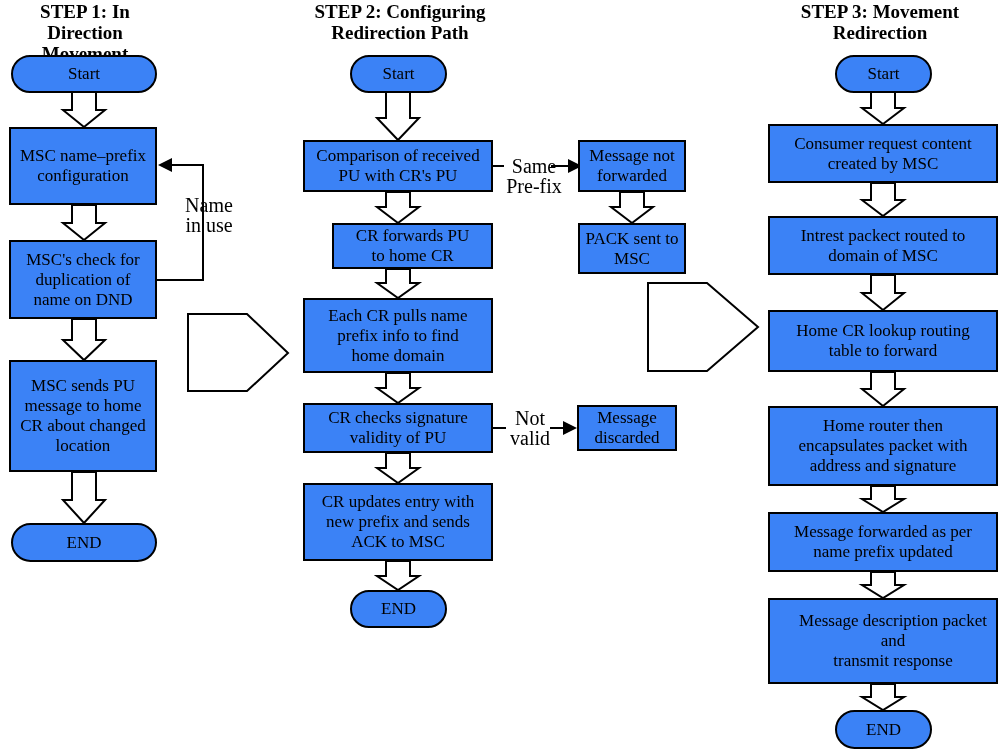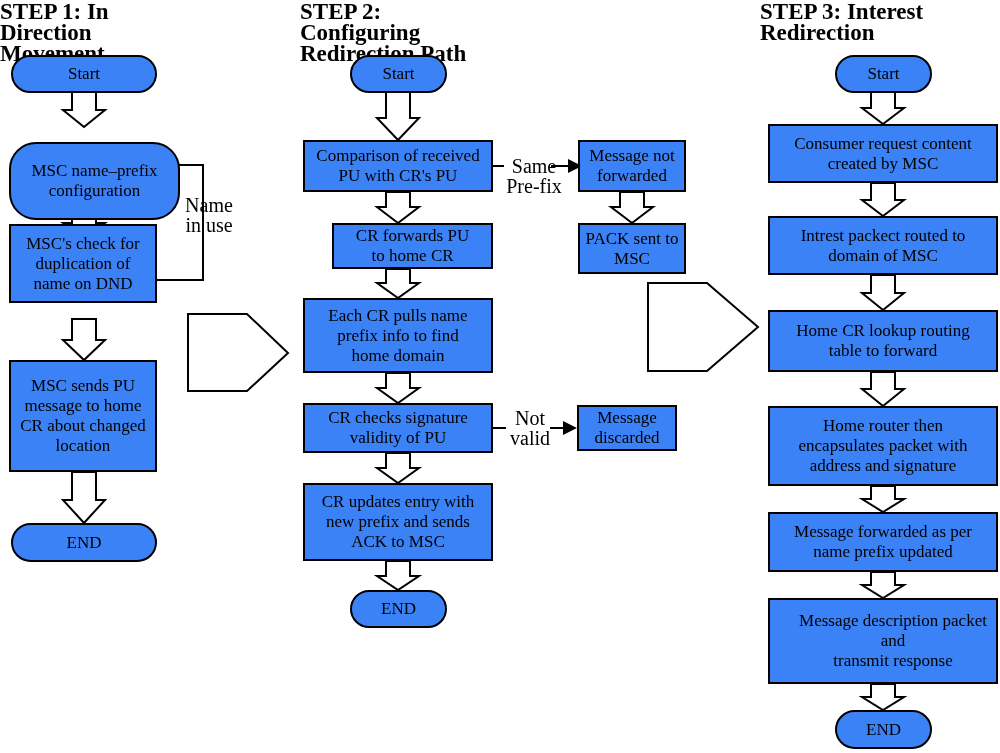--- a/index.html
+++ b/index.html
@@ -15,23 +15,23 @@
   #canvas {
     position: relative;
     width: 1000px;
     height: 753px;
     background: #ffffff;
     overflow: hidden;
   }
   .col-title {
     position: absolute;
     font-weight: bold;
-    font-size: 23px;
+    font-size: 19px;
     line-height: 21px;
-    text-align: left;
+    text-align: center;
     letter-spacing: 0px;
   }
   .node {
     position: absolute;
     box-sizing: border-box;
     border: 2px solid #000000;
     background: #3b82f6;
     display: flex;
     align-items: center;
     justify-content: center;
@@ -181,29 +181,29 @@
       <polygon class="blockarrow" points="871,684 895,684 895,697 904,697 883,710 862,697 871,697"></polygon>
     </g>
   </svg>
 
   <div class="col-title" style="left: 0px; top: 1px; width: 170px; white-space: pre-line;">STEP 1: In Direction
 Movement</div>
 
   <div class="col-title" style="left: 300px; top: 1px; width: 200px; white-space: pre-line;">STEP 2: Configuring
 Redirection Path</div>
 
-  <div class="col-title" style="left: 760px; top: 1px; width: 240px; white-space: pre-line;">STEP 3: Interest
+  <div class="col-title" style="left: 760px; top: 1px; width: 240px; white-space: pre-line;">STEP 3: Movement
 Redirection</div>
 
   <div class="node terminal" style="left:11px; top:55px; width:146px; height:38px;">Start</div>
 
-  <div class="node" style="left: 9px; top: 142px; width: 171px; height: 78px; white-space: pre-line; border-radius: 27px;">MSC name–prefix
+  <div class="node" style="left: 9px; top: 127px; width: 148px; height: 78px; white-space: pre-line;">MSC name–prefix
 configuration</div>
 
-  <div class="node" style="left: 9px; top: 224px; width: 148px; height: 79px; white-space: pre-line;">MSC's check for
+  <div class="node" style="left: 9px; top: 240px; width: 148px; height: 79px; white-space: pre-line;">MSC's check for
 duplication of
 name on DND</div>
 
   <div class="node" style="left: 9px; top: 360px; width: 148px; height: 112px; white-space: pre-line;">MSC sends PU
 message to home
 CR about changed
 location</div>
 
   <div class="node terminal" style="left:11px; top:523px; width:146px; height:39px;">END</div>
 

